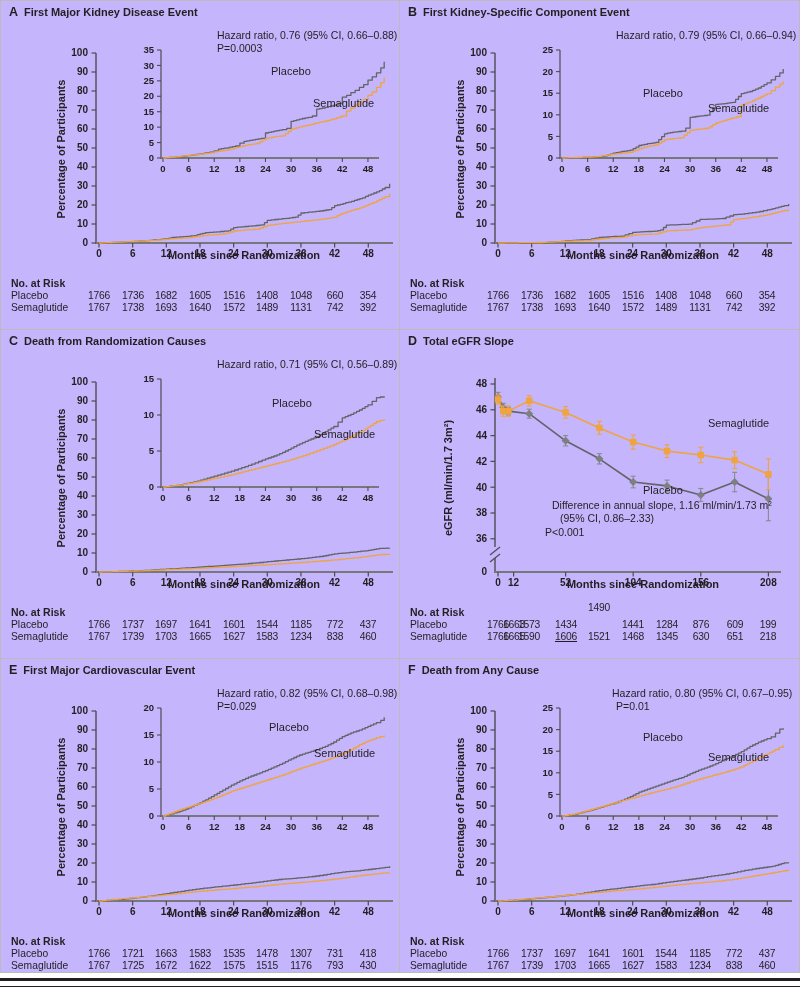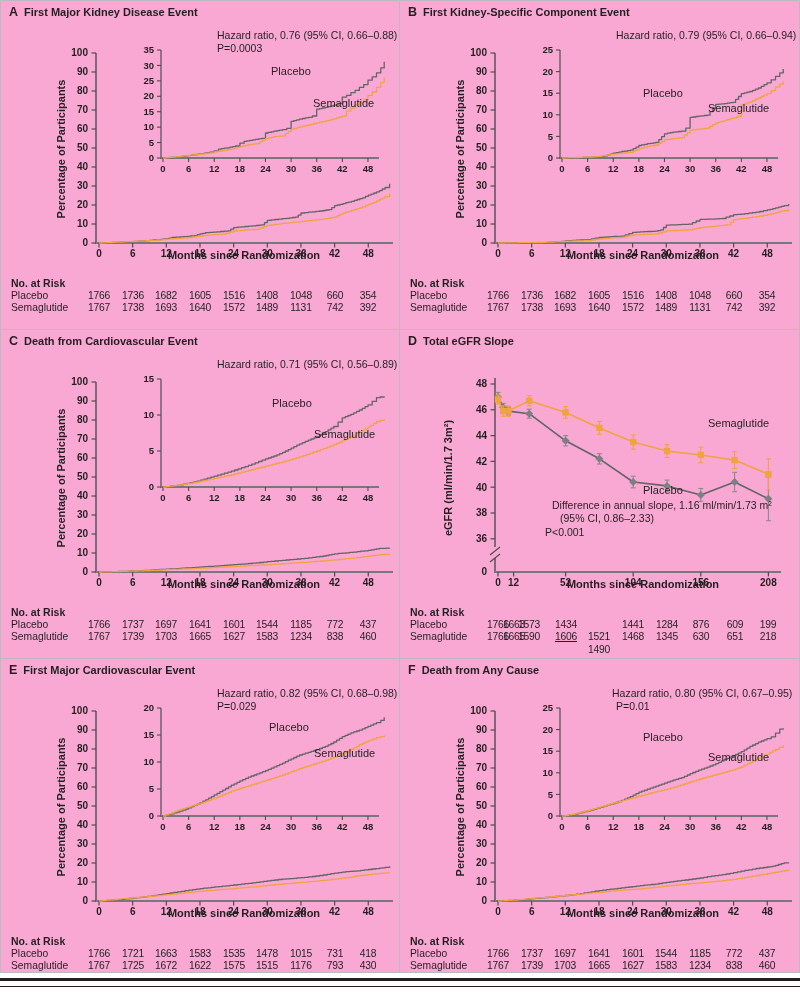--- a/index.html
+++ b/index.html
@@ -1,20 +1,20 @@
 <!DOCTYPE html>
 <html><head>
 <meta charset="utf-8">
 <style>
   html,body{margin:0;padding:0;background:#fff;}
   body{font-family:"Liberation Sans","DejaVu Sans",sans-serif;color:#231F20;}
   .figure{width:800px;height:993px;position:relative;background:#fff;overflow:hidden;}
   .grid{display:grid;grid-template-columns:399px 399px;grid-template-rows:329px 329px 313px;
         border:1px solid #B9BBBD;width:800px;box-sizing:border-box;background:#fff;}
-  .panel{position:relative;box-sizing:border-box;overflow:hidden;background:#f9a8d4;}
+  .panel{position:relative;box-sizing:border-box;overflow:hidden;background:#c4b5fd;}
   .panel:nth-child(odd){border-right:1px solid #B9BBBD;}
   .panel:nth-child(-n+4){border-bottom:1px solid #B9BBBD;}
   .ptitle{position:absolute;top:4px;left:8px;font-size:11px;font-weight:bold;white-space:nowrap;z-index:3;}
   .ptitle .letter{font-size:12.5px;margin-right:6px;}
   .plot{position:absolute;left:0;top:0;right:0;bottom:0;}
   .plot svg{position:absolute;left:0;top:16px;overflow:visible;}
   text.tk{font:bold 10px "Liberation Sans","DejaVu Sans",sans-serif;fill:#231F20;}
   text.tki{font:bold 9.5px "Liberation Sans","DejaVu Sans",sans-serif;fill:#231F20;}
   .ov{position:absolute;font-size:10.5px;line-height:13px;white-space:nowrap;z-index:2;margin-left:48px;}
   .slabel{position:absolute;font-size:11px;white-space:nowrap;z-index:2;}
@@ -262,21 +262,21 @@
           <div class="arnum" style="left: 233px; top: 301px;">1572</div>
           <div class="arnum" style="left: 266px; top: 301px;">1489</div>
           <div class="arnum" style="left: 300px; top: 301px;">1131</div>
           <div class="arnum" style="left: 334px; top: 301px;">742</div>
           <div class="arnum" style="left: 367px; top: 301px;">392</div>
         </div>
     </section>
 
     <section class="panel">
       <header class="ptitle">
-        <span class="letter">C</span><span>Death from Cardiovascular Event</span>
+        <span class="letter">C</span><span>Death from Randomization Causes</span>
       </header>
       <div class="plot">
           <svg width="398" height="250">
             <line x1="95" y1="36" x2="95" y2="227" stroke="#4D4D4F" stroke-width="1.4"></line>
             <line x1="95" y1="226" x2="392" y2="226" stroke="#77787B" stroke-width="2.2"></line>
             <line x1="90.5" y1="226" x2="95" y2="226" stroke="#4D4D4F" stroke-width="1.2"></line>
             <text x="87" y="229.3" text-anchor="end" class="tk">0</text>
             <line x1="90.5" y1="207" x2="95" y2="207" stroke="#4D4D4F" stroke-width="1.2"></line>
             <text x="87" y="210.3" text-anchor="end" class="tk">10</text>
             <line x1="90.5" y1="188" x2="95" y2="188" stroke="#4D4D4F" stroke-width="1.2"></line>
@@ -513,21 +513,21 @@
           <div class="slabel" style="left: 243px; top: 154px;">Placebo</div>
           <div class="slabel" style="left: 308px; top: 87px;">Semaglutide</div>
           <div class="xlab" style="left: 243px; top: 248px;">Months since Randomization</div>
           <div class="arlabel" style="left: 10px; top: 276px;">No. at Risk</div>
           <div class="arrow" style="left: 10px; top: 289px;">Placebo</div>
           <div class="arrow" style="left: 10px; top: 301px;">Semaglutide</div>
           <div class="arnum" style="left: 98px; top: 289px;">1766</div>
           <div class="arnum" style="left: 114px; top: 289px;">1663</div>
           <div class="arnum" style="left: 129px; top: 289px;">1573</div>
           <div class="arnum" style="left: 166px; top: 289px;">1434</div>
-          <div class="arnum" style="left: 199px; top: 272px; margin-top: 42px;">1490</div>
+          <div class="arnum" style="left: 199px; top: 272px;">1490</div>
           <div class="arnum" style="left: 233px; top: 289px;">1441</div>
           <div class="arnum" style="left: 267px; top: 289px;">1284</div>
           <div class="arnum" style="left: 301px; top: 289px;">876</div>
           <div class="arnum" style="left: 335px; top: 289px;">609</div>
           <div class="arnum" style="left: 368px; top: 289px;">199</div>
           <div class="arnum" style="left: 98px; top: 301px;">1766</div>
           <div class="arnum" style="left: 114px; top: 301px;">1665</div>
           <div class="arnum" style="left: 129px; top: 301px;">1590</div>
           <div class="arnum" style="left: 166px; top: 301px; text-decoration: underline;">1606</div>
           <div class="arnum" style="left: 199px; top: 301px;">1521</div>
@@ -630,21 +630,21 @@
           <div class="xlab" style="left: 243px; top: 248px;">Months since Randomization</div>
           <div class="arlabel" style="left: 10px; top: 276px;">No. at Risk</div>
           <div class="arrow" style="left: 10px; top: 289px;">Placebo</div>
           <div class="arrow" style="left: 10px; top: 301px;">Semaglutide</div>
           <div class="arnum" style="left: 98px; top: 289px;">1766</div>
           <div class="arnum" style="left: 132px; top: 289px;">1721</div>
           <div class="arnum" style="left: 165px; top: 289px;">1663</div>
           <div class="arnum" style="left: 199px; top: 289px;">1583</div>
           <div class="arnum" style="left: 233px; top: 289px;">1535</div>
           <div class="arnum" style="left: 266px; top: 289px;">1478</div>
-          <div class="arnum" style="left: 300px; top: 289px;">1015</div>
+          <div class="arnum" style="left: 300px; top: 289px;">1307</div>
           <div class="arnum" style="left: 334px; top: 289px;">731</div>
           <div class="arnum" style="left: 367px; top: 289px;">418</div>
           <div class="arnum" style="left: 98px; top: 301px;">1767</div>
           <div class="arnum" style="left: 132px; top: 301px;">1725</div>
           <div class="arnum" style="left: 165px; top: 301px;">1672</div>
           <div class="arnum" style="left: 199px; top: 301px;">1622</div>
           <div class="arnum" style="left: 233px; top: 301px;">1575</div>
           <div class="arnum" style="left: 266px; top: 301px;">1515</div>
           <div class="arnum" style="left: 300px; top: 301px;">1176</div>
           <div class="arnum" style="left: 334px; top: 301px;">793</div>

